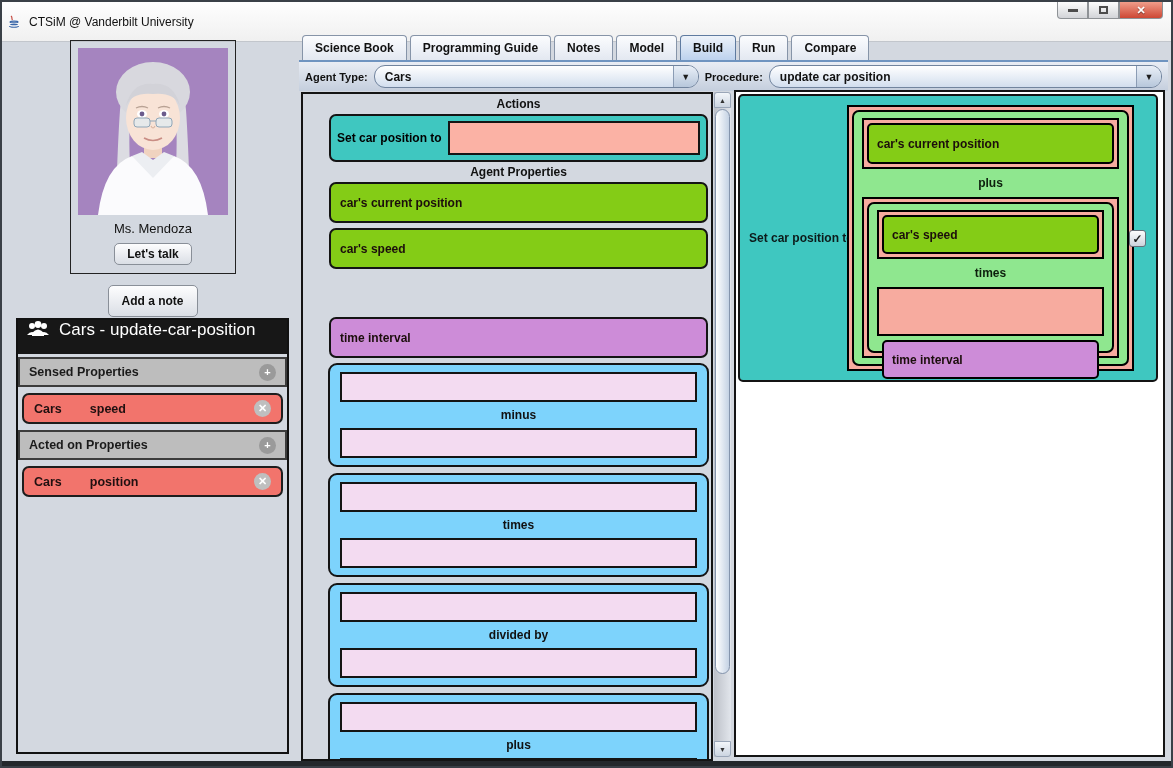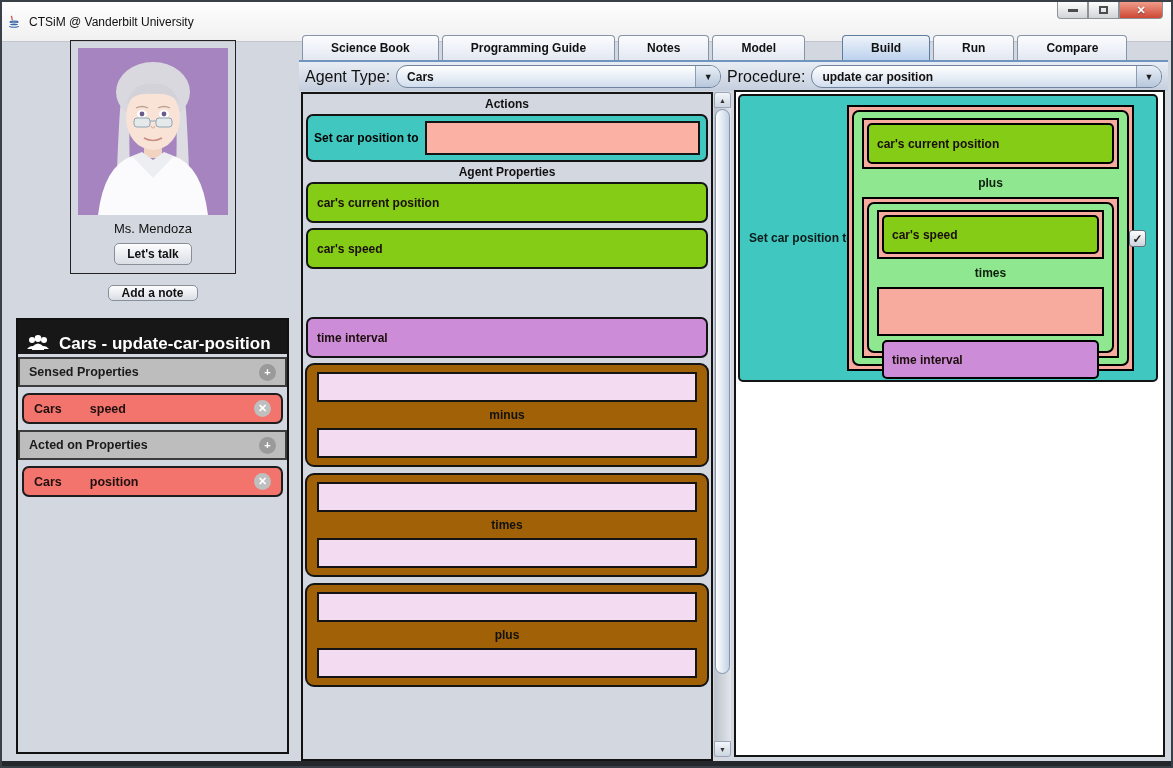--- a/index.html
+++ b/index.html
@@ -29,78 +29,78 @@
   .sidebar { position:absolute; left:8px; top:30px; width:285px; height:727px; }
   .avatar-box { position:absolute; left:60px; top:8px; width:166px; height:234px;
                 border:1px solid #222; }
   .avatar-img { display:block; margin:7px auto 0; width:150px; height:167px; background:#a584bf; }
   .mentor-name { text-align:center; font-size:13px; color:#111; margin-top:6px; }
   .btn { display:block; border:1px solid #898f98; border-radius:5px;
          background:linear-gradient(#fdfdfe,#dadee5); font-family:inherit;
          font-size:12px; font-weight:bold; color:#111; cursor:default; }
   .talk-btn { margin:7px auto 0; width:78px; height:22px; }
   .add-note-btn { position:absolute; left:50%; transform:translateX(-50%); top:253px;
-                  width:90px; height:16px; }
+                  width:90px; height:32px; }
   .props-box { position:absolute; left:6px; top:286px; width:273px; height:436px;
                border:2px solid #111; }
   .props-header { height:34px; background:#171717; color:#fff; display:flex;
-                  align-items:flex-end; gap:8px; padding:0 7px; font-size:17px; font-weight:bold; }
+                  align-items:flex-start; gap:8px; padding:0 7px; font-size:17px; font-weight:normal; }
   .group-icon { width:26px; height:20px; flex:0 0 26px; }
   .section-row { height:30px; background:#bdbdbd; border:2px solid #3c3c3c; margin-top:3px;
                  display:flex; align-items:center; padding:0 9px; font-weight:bold;
                  font-size:12.5px; color:#1a1a1a; }
   .circle-icon { margin-left:auto; width:17px; height:17px; border-radius:50%;
                  color:#fff; display:flex; align-items:center; justify-content:center;
                  font-size:11px; font-weight:bold; line-height:1; }
   .plus-circle { background:#9a9a9a; }
   .x-circle { background:#bfbfbf; }
   .item-row { height:31px; background:#f2746c; border:2px solid #1d1d1d; border-radius:7px;
               margin:6px 4px; display:flex; align-items:center; padding:0 10px;
               font-weight:bold; font-size:12.5px; color:#201010; }
   .item-row .agent { margin-right:28px; }
 
   
   .tabs { position:absolute; left:300px; top:33px; height:25px; display:flex; gap:3px; }
-  .tab { padding:0 28px; height:25px; line-height:24px; border:1px solid #8694a8;
+  .tab { padding:0 12px; height:25px; line-height:24px; border:1px solid #8694a8;
          border-bottom:none; border-radius:4px 4px 0 0;
          background:linear-gradient(#fbfcfe,#e3e8f1); font-size:12px; font-weight:bold;
          color:#111; cursor:default; }
-  .tab.active { background:linear-gradient(#eef3fa,#bdd2ee); border-color:#5f7ba0;margin-left:34px; }
+  .tab.active { background:linear-gradient(#eef3fa,#bdd2ee); border-color:#5f7ba0; }
 
   
   .controls-row { position:absolute; left:297px; top:58px; width:869px; height:31px;
                   background:linear-gradient(#e9edf4,#c4cedd); border-top:2px solid #6f94c0;
                   display:flex; align-items:center; padding:0 6px; gap:6px; }
-  .ctrl-label { font-size:16px; font-weight:normal; color:#111; white-space:nowrap; }
+  .ctrl-label { font-size:11px; font-weight:bold; color:#111; white-space:nowrap; }
   .combo { height:23px; border:1px solid #71849e; border-radius:11px;
            background:linear-gradient(#ffffff,#d2deee); display:flex; align-items:center;
            overflow:hidden; cursor:default; }
   .combo-agent { width:325px; }
   .combo-proc { flex:1;align-items:center; }
   .combo .val { padding:0 10px; font-size:12px; font-weight:bold; color:#111; flex:1;
                 white-space:nowrap; overflow:hidden; }
   .combo .arrow { width:25px; align-self:stretch; border-left:1px solid #8b9cb4;
                   background:linear-gradient(#e9eff7,#b7c7db); display:flex;
                   align-items:center; justify-content:center; font-size:9px; color:#1d1d1d; }
 
   
   .palette { position:absolute; left:299px; top:90px; width:412px; height:669px;
-             border:2px solid #141414; background:#d3d8e0; overflow:hidden; }
+             border:2px solid #141414; background:#d3d8e0; overflow:hidden;padding-left:23px; }
   .pal-header { text-align:center; font-weight:bold; font-size:12px; height:16px;
                 line-height:16px; margin-top:2px; color:#111; }
   .action-block { margin:2px 3px; height:48px; background:#3fc7c0; border:2px solid #141414;
                   border-radius:7px; display:flex; align-items:center; padding:0 6px; }
   .action-block .lbl { font-size:12px; font-weight:bold; white-space:nowrap; padding-right:6px; }
   .action-slot { flex:1; height:34px; border:2px solid #141414; background:#fbb2a5; }
   .prop-block { margin:2px 3px 5px; height:41px; border:2px solid #141414; border-radius:7px;
                 display:flex; align-items:center; padding:0 9px; font-size:12px;
                 font-weight:bold; color:#1c0e0c; }
   .salmon-bg { background:#84cc16; }
   .purple-bg { background:#cd8cd8;margin-top:48px; }
-  .op-block { margin:2px 2px 6px; background:#a16207; border:2px solid #141414;
+  .op-block { margin:2px 2px 6px; background:#7dd3fc; border:2px solid #141414;
               border-radius:9px; padding:7px 10px; }
   .op-slot { height:30px; border:2px solid #141414; background:#f3dbf1; }
   .op-label { text-align:center; font-weight:bold; font-size:12px; margin:6px 0; color:#111; }
 
   
   .pal-scrollbar { position:absolute; left:712px; top:90px; width:17px; height:665px;
                    background:linear-gradient(90deg,#bcc0c8,#e2e6ec); border-radius:0 9px 9px 0; }
   .sb-btn { position:absolute; left:0; width:17px; height:16px;
             background:linear-gradient(#f3f6fa,#ccd5e1); border:1px solid #9aa6b8;
             display:flex; align-items:center; justify-content:center; font-size:7px;
@@ -269,20 +269,25 @@
       <div class="op-label">minus</div>
       <div class="op-slot"></div>
     </div>
 
     <div class="op-block">
       <div class="op-slot"></div>
       <div class="op-label">times</div>
       <div class="op-slot"></div>
     </div>
 
+    <div class="op-block">
+      <div class="op-slot"></div>
+      <div class="op-label">divided by</div>
+      <div class="op-slot"></div>
+    </div>
 
     <div class="op-block">
       <div class="op-slot"></div>
       <div class="op-label">plus</div>
       <div class="op-slot"></div>
     </div>
   </div>
 
   <div class="pal-scrollbar">
     <div class="sb-btn sb-up">▲</div>

